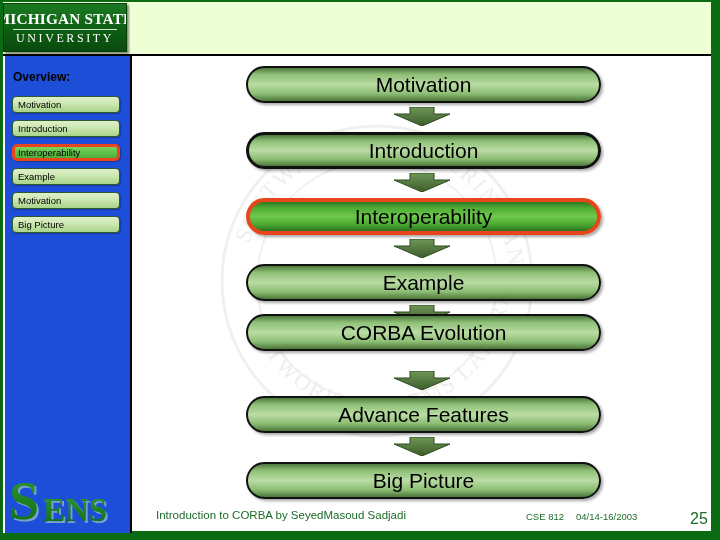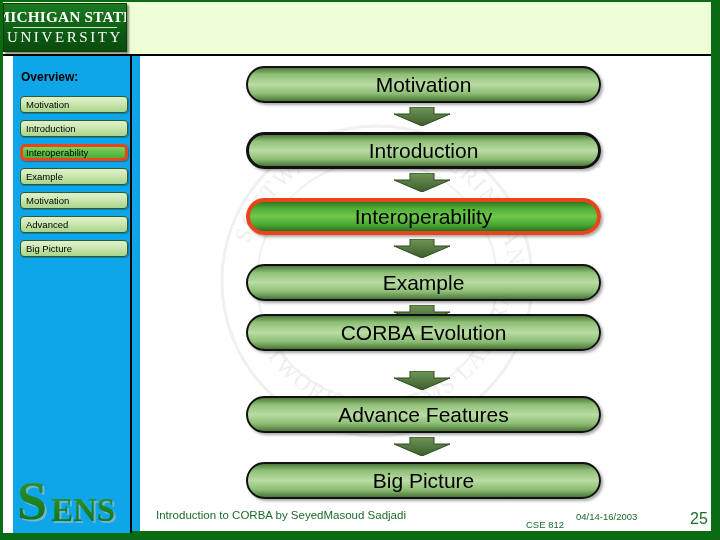--- a/index.html
+++ b/index.html
@@ -36,36 +36,36 @@
     display:flex;flex-direction:column;align-items:center;justify-content:center;
     overflow:hidden;
   }
   .msu-line1{
     color:#fff;font-size:15px;font-weight:bold;letter-spacing:.2px;
     font-family:"Liberation Serif", serif;line-height:1;white-space:nowrap;
     transform:scaleX(1.02);
   }
   .msu-rule{width:104px;height:1px;background:#cfe8cf;margin:2px 0 2px 0;}
   .msu-line2{
-    color:#fff;font-size:15px;letter-spacing:2.6px;
+    color:#fff;font-size:12px;letter-spacing:2.6px;
     font-family:"Liberation Serif", serif;line-height:1;white-space:nowrap;
   }
 
   .slide-title{
     position:absolute;left:130px;top:8px;width:580px;
     text-align:center;
     font-size:29px;font-weight:bold;color:#16702b;
     text-shadow:2px 2px 1px rgba(120,150,120,.55);
     letter-spacing:.3px;
   }
 
   
   .sidebar{
-    position:absolute;left:13px;top:56px;width:127px;height:477px;
-    background:#0ea5e9;z-index:10;
+    position:absolute;left:5px;top:56px;width:127px;height:477px;
+    background:#1d4ed8;z-index:10;
   }
   .sidebar-divider{position:absolute;left:130px;top:56px;width:2px;height:477px;background:#000;z-index:11;}
   .side-title{
     position:absolute;left:8px;top:14px;font-size:12px;font-weight:bold;color:#000;
   }
   .side-list{position:absolute;left:7px;top:40px;width:108px;}
   .side-item{
     position:relative;height:17px;margin-bottom:7px;
     border:1px solid #2f5a2f;border-radius:4px;
     background:linear-gradient(180deg,#dff0cb 0%, #cce8b3 42%, #a9d489 100%);
@@ -120,21 +120,21 @@
 
   .arrow{
     position:absolute;left:50%;margin-left:-28px;width:56px;height:19px;
   }
 
   
   .footer{position:absolute;left:132px;bottom:7px;width:579px;height:30px;z-index:20;padding-left:28px;}
   .f-main{
     position:absolute;left:24px;top:6px;font-size:11.5px;color:#1d6b2a;white-space:nowrap;
   }
-  .f-course{position:absolute;left:394px;top:16px;font-size:9.5px;color:#1d6b2a;white-space:nowrap;text-align:right;}
+  .f-course{position:absolute;left:394px;top:8px;font-size:9.5px;color:#1d6b2a;white-space:nowrap;text-align:right;}
   .f-date{position:absolute;left:444px;top:8px;font-size:9.5px;color:#1d6b2a;white-space:nowrap;}
   .f-page{position:absolute;left:558px;top:7px;font-size:16px;color:#1d6b2a;}
   .footer-rule{position:absolute;left:132px;bottom:7px;width:579px;height:2px;background:#0a6b12;z-index:21;}
 </style>
 </head>
 <body>
 
 <div id="slide">
 
   <div class="frame-top"></div>
@@ -161,23 +161,20 @@
           <span>Introduction</span>
         </div>
         <div class="side-item active">
           <span>Interoperability</span>
         </div>
         <div class="side-item">
           <span>Example</span>
         </div>
         <div class="side-item">
           <span>Motivation</span>
-        </div>
-        <div class="side-item">
-          <span>Advanced</span>
         </div>
         <div class="side-item">
           <span>Big Picture</span>
         </div>
       </div>
 
     <div class="sens">
       <svg width="126" height="54" viewBox="0 0 126 54">
         <defs>
           <linearGradient id="sensG" x1="0" y1="0" x2="0" y2="1">

